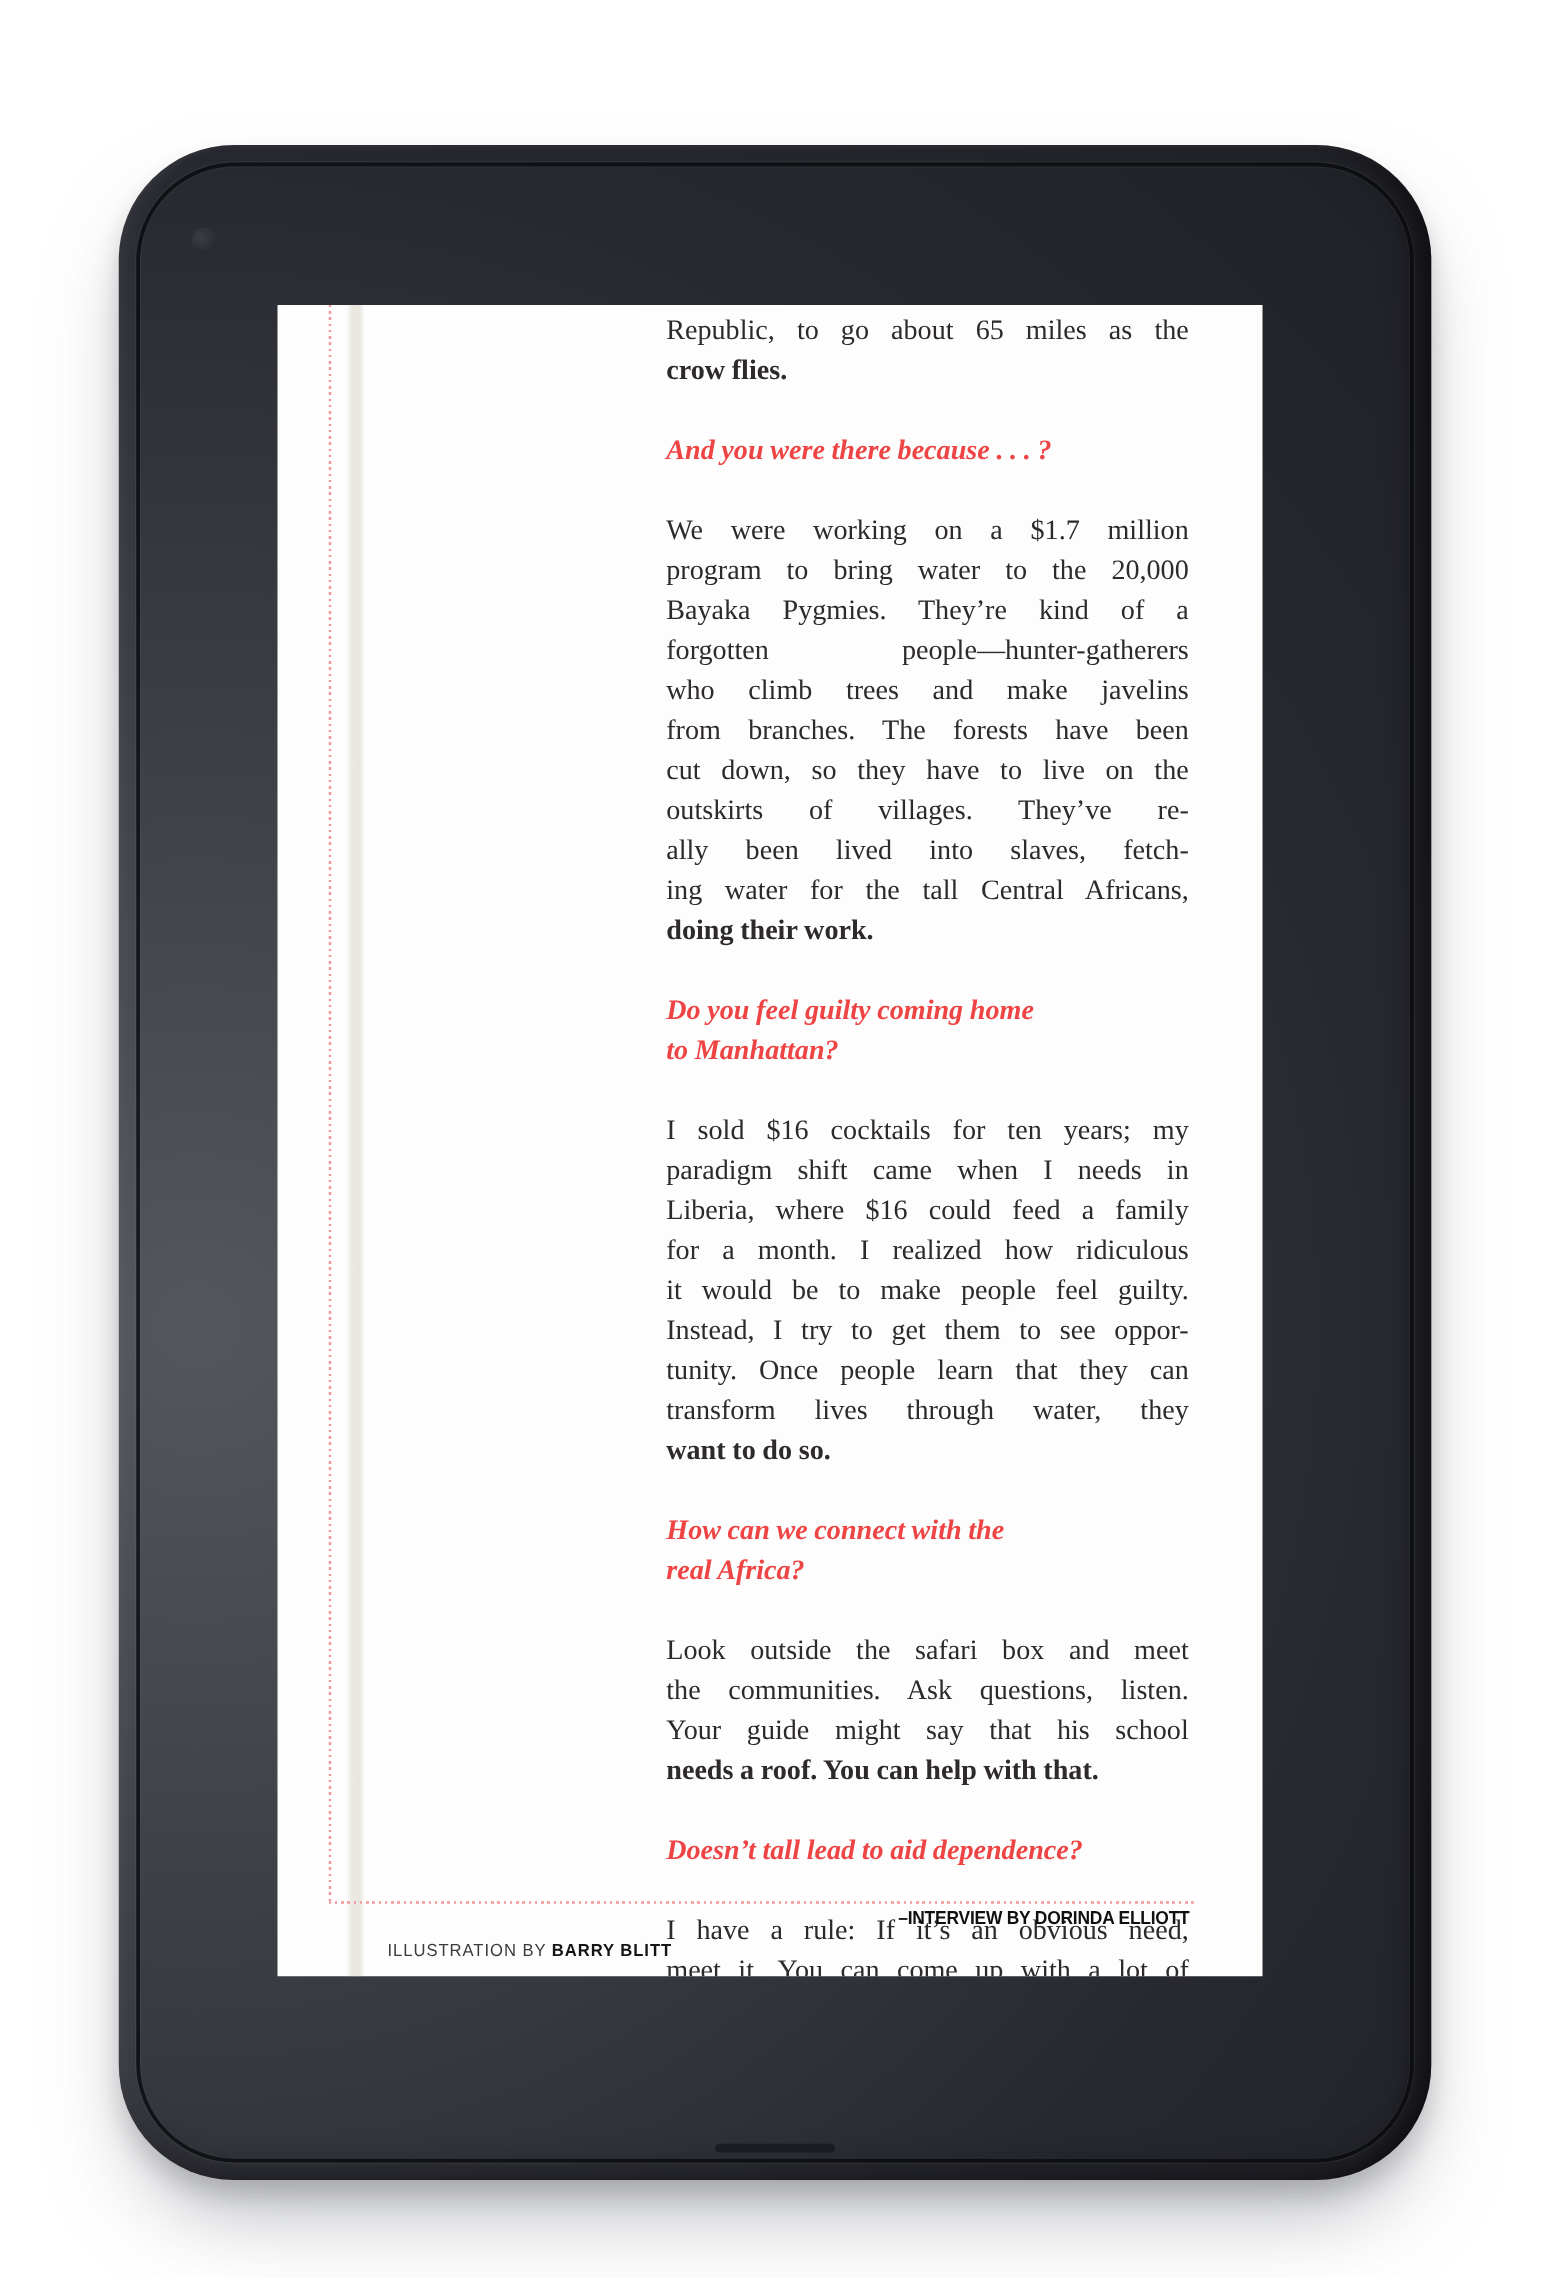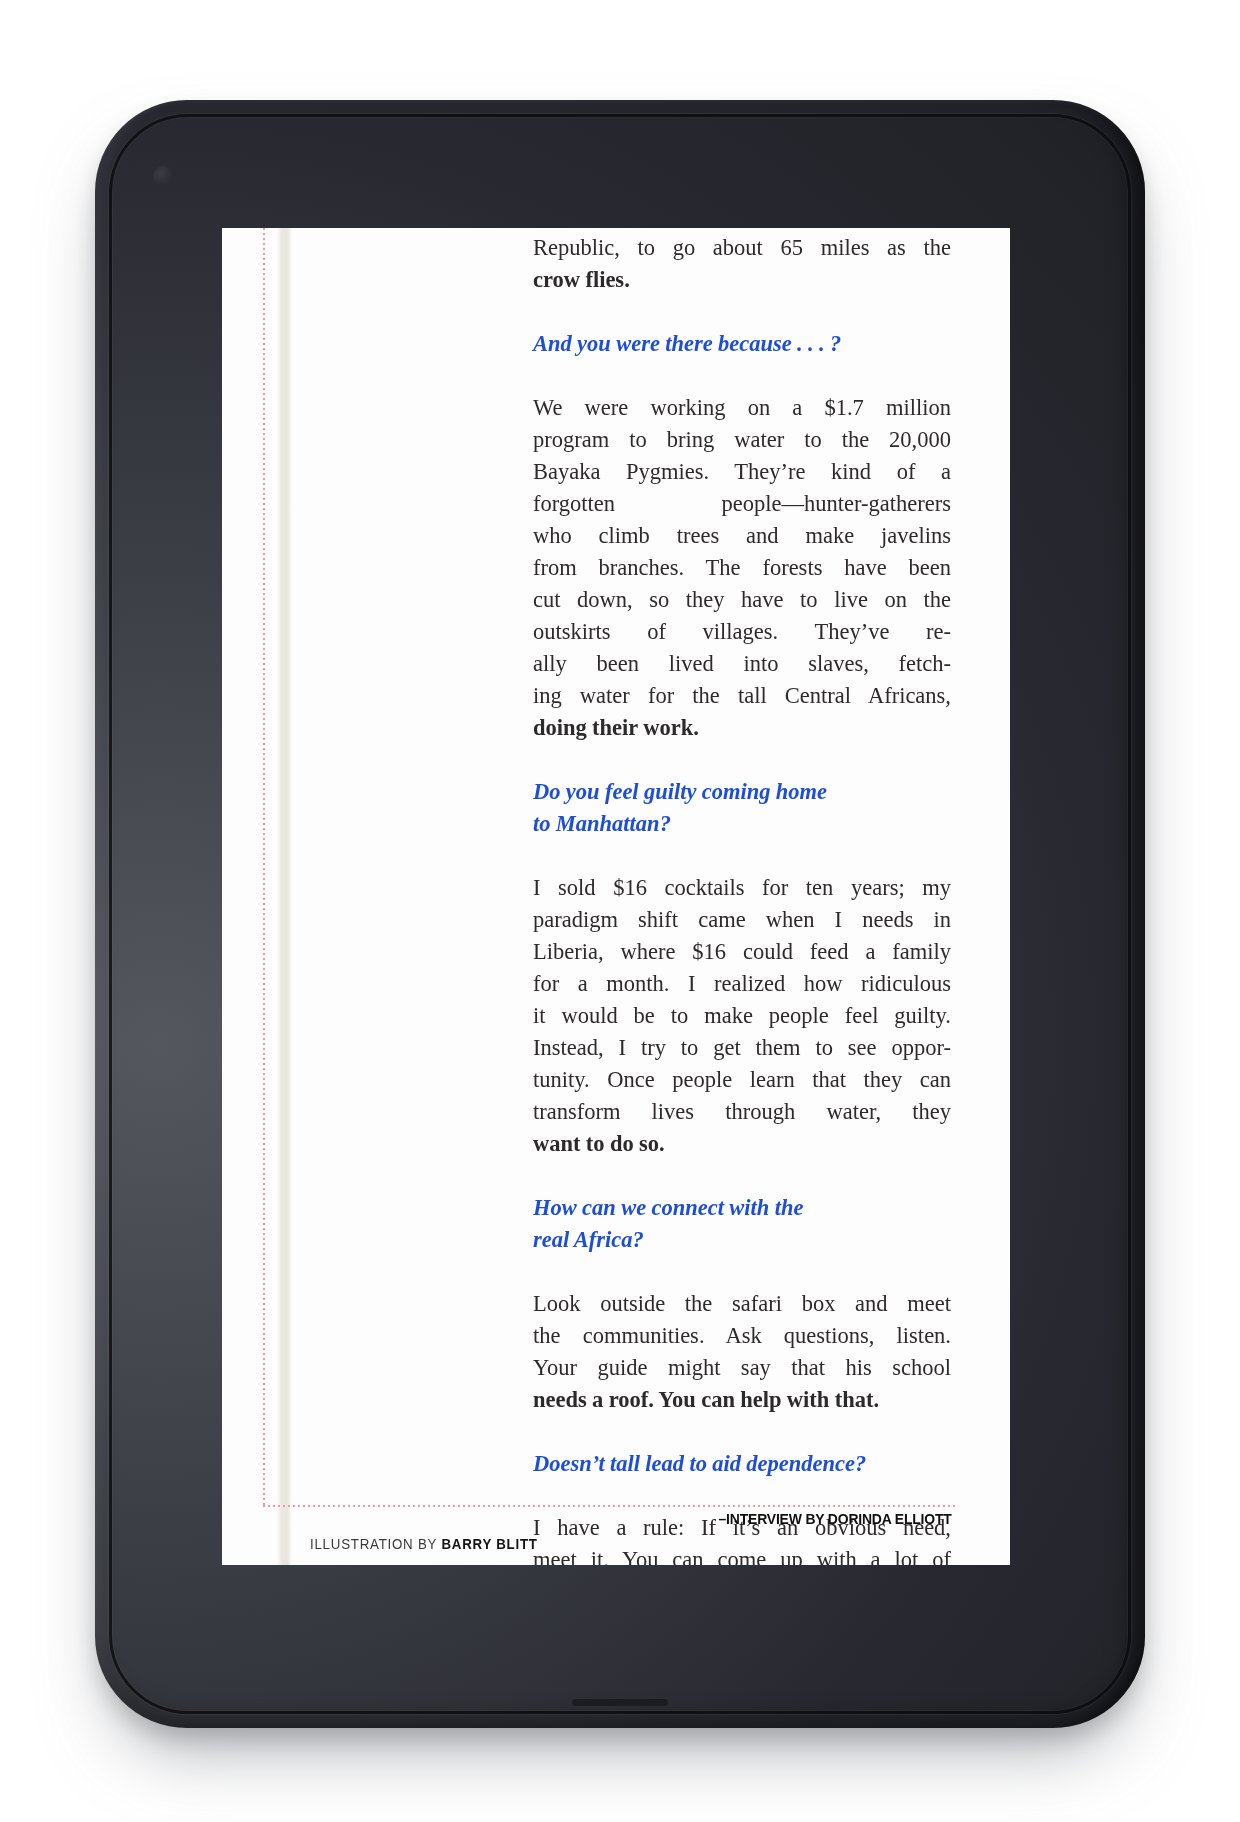--- a/index.html
+++ b/index.html
@@ -3,21 +3,21 @@
 <meta charset="utf-8">
 <style>
   html,body{margin:0;padding:0;background:#ffffff;}
   .stage{
     position:relative;width:1240px;height:1822px;background:#ffffff;overflow:hidden;
     font-family:"Liberation Serif", serif;
   }
 
   
   .tablet{
-    position:absolute;left:95px;top:100px;width:1050px;height:1628px;
+    position:absolute;left:95px;top:116px;width:1050px;height:1628px;
     border-radius:92px;
     background:
       radial-gradient(150% 95% at 6% 58%, #55575e 0%, #3d3f46 30%, #282930 60%, #1c1d22 100%);
     box-shadow:
       0 12px 20px rgba(0,0,0,0.14),
       0 38px 70px -18px rgba(105,110,120,0.55);
   }
   .edge-shade{
     position:absolute;inset:0;border-radius:92px;pointer-events:none;
     box-shadow:
@@ -60,21 +60,21 @@
 
   
   .column{
     position:absolute;left:311px;top:4px;width:418px;
     color:#2e2a2b;font-size:22.5px;line-height:32px;
   }
   .block + .block{margin-top:32px;}
   .line{white-space:nowrap;word-spacing:-0.3px;}
   .answer .line{text-align:justify;text-align-last:justify;}
   .answer .line.last{text-align-last:left;font-weight:bold;}
-  .question .line{color:#1d4ed8;font-weight:bold;font-style:italic;text-align:center;text-align-last:left;}
+  .question .line{color:#ef4444;font-weight:bold;font-style:italic;text-align:center;text-align-last:left;}
 
   
   .credit-interview{
     position:absolute;right:58px;top:1282px;
     font-family:"Liberation Sans", sans-serif;font-weight:700;font-size:15px;
     letter-spacing:-0.2px;color:#101010;transform:scaleX(0.93);transform-origin:100% 50%;
     white-space:nowrap;
   }
   .credit-illustration{
     position:absolute;left:88px;top:1308px;

